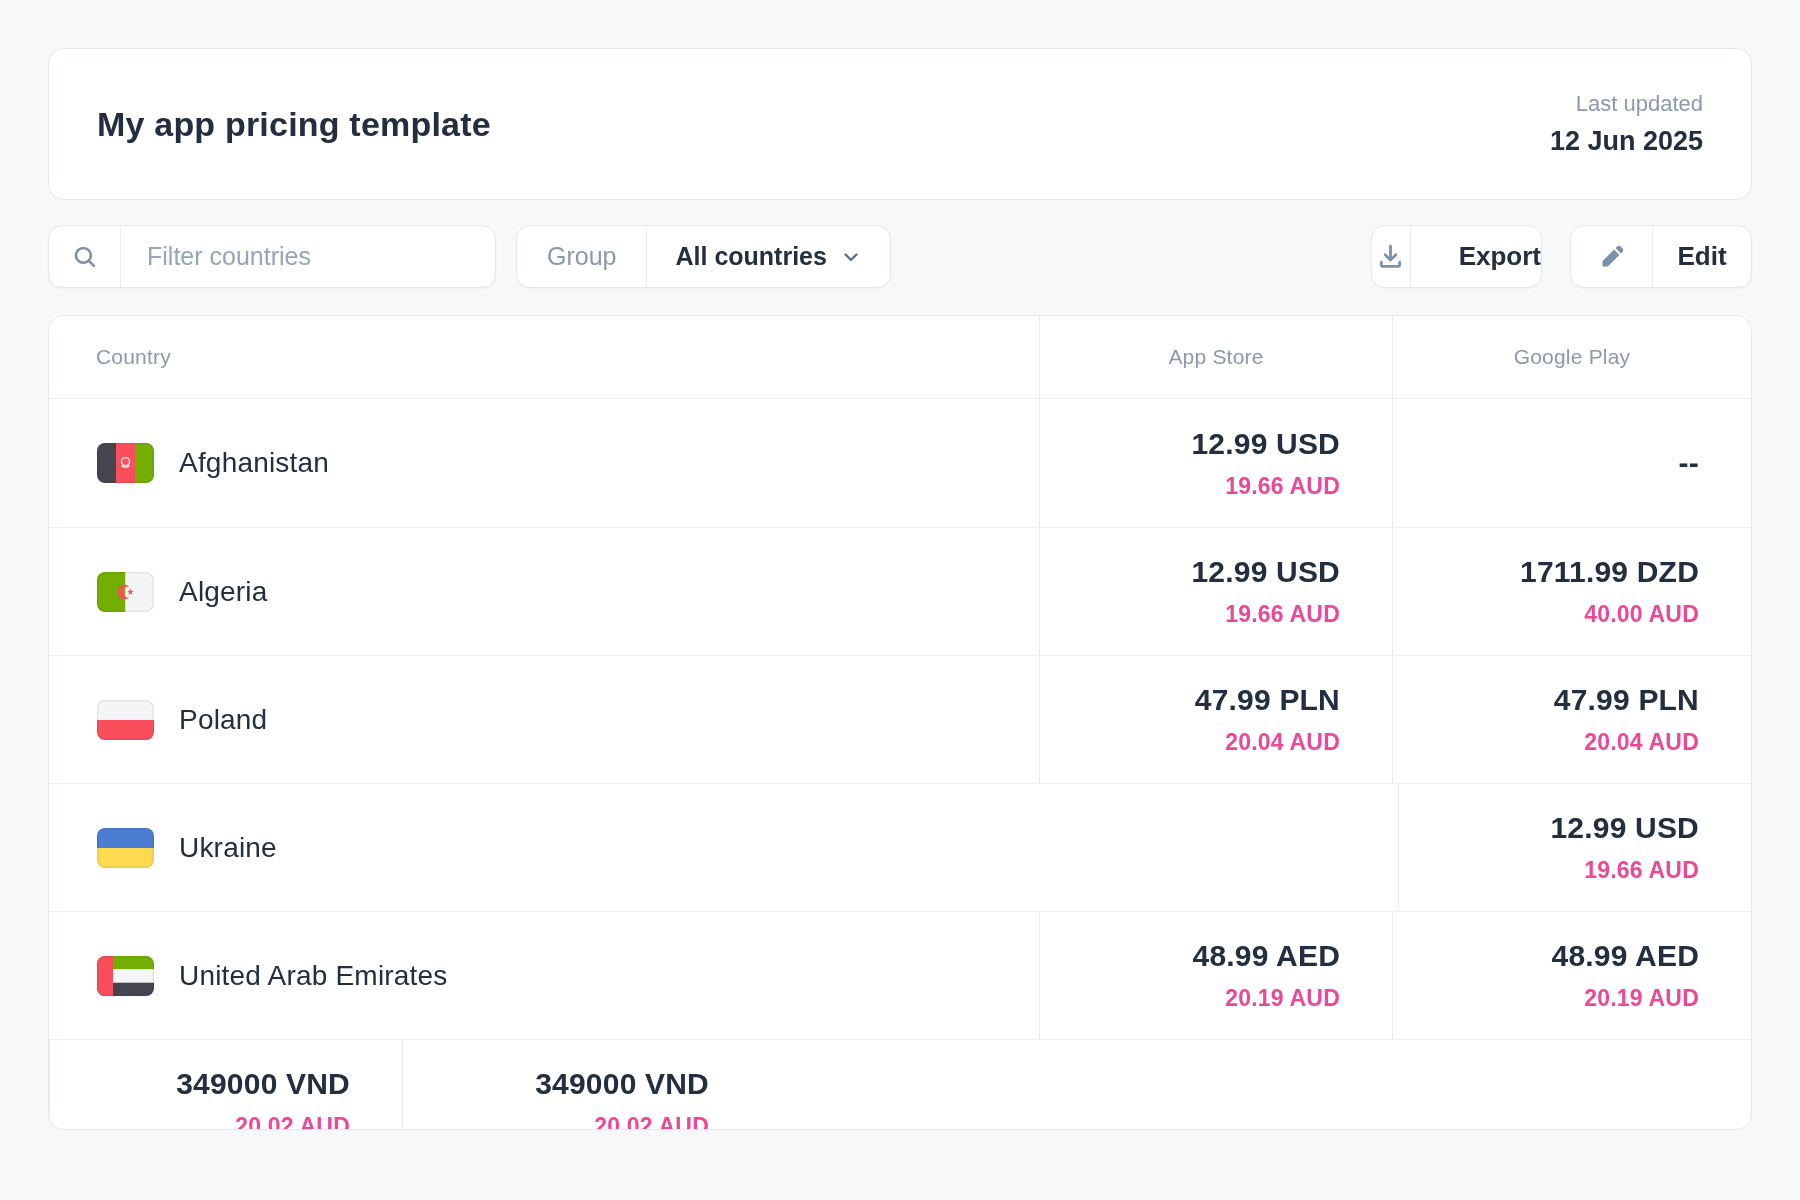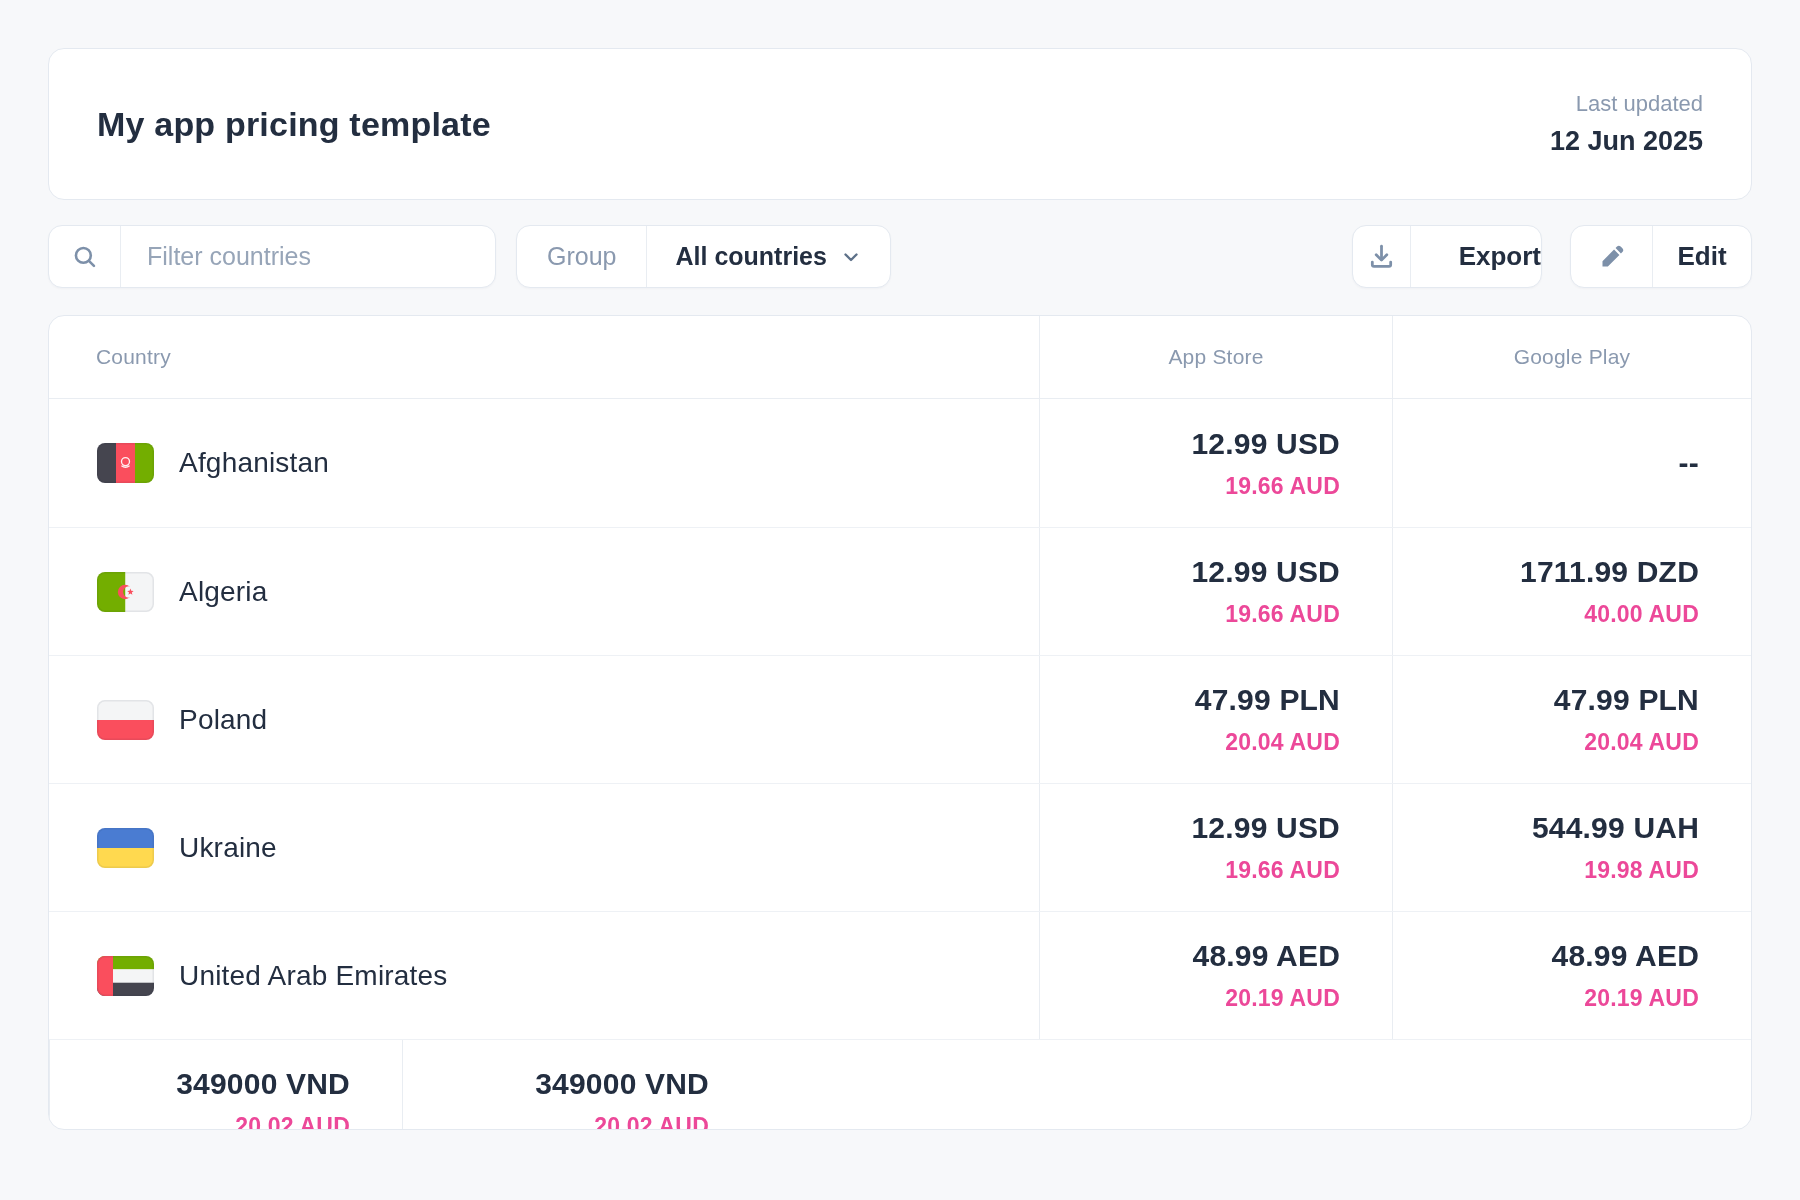--- a/index.html
+++ b/index.html
@@ -44,21 +44,21 @@
     font-family: inherit; font-size: 25px; color: #232E40; padding: 0 26px;
   }
   .search input::placeholder { color: #97A5B8; }
 
   .group { margin-left: 20px; cursor: pointer; }
   .group-label-seg { padding: 0 30px; font-size: 25px; color: #8A99AF; border-right: 1.5px solid #E9EDF2; }
   .group-value-seg { padding: 0 28px; gap: 13px; font-size: 25px; font-weight: 700; color: #232E40; }
 
   .spacer { flex: 1; }
   button.control { padding: 0; cursor: pointer; font-family: inherit; }
-  .btn-export { width: 190px; gap: 48px; }
+  .btn-export { width: 171px; gap: 48px; }
   .btn-edit { width: 182px; margin-left: 28px; }
   .btn-export .icon-seg { width: 89px; }
   .btn-edit .icon-seg { width: 82px; }
   .btn-label { flex: 1; display: flex; align-items: center; justify-content: center;
                font-size: 26px; font-weight: 700; color: #232E40; }
 
   
   .table-card { margin-top: 27px; height: 815px; overflow: hidden; }
   .thead { display: flex; height: 83px; border-bottom: 1.5px solid #E9EDF2; }
   .th { display: flex; align-items: center; font-size: 21px; color: #8A99AF; letter-spacing: .2px; }
@@ -257,24 +257,20 @@
                 </g>
     <rect x="0.75" y="0.75" width="55.5" height="38.5" rx="7.25" fill="none" stroke="rgba(30,40,60,0.08)" stroke-width="1.5"></rect>
   </svg>
             </span>
       <span class="country-name">Ukraine</span>
     </div>
     <div class="price-cell col-appstore">
             <span class="price-main">12.99 USD</span>
             <span class="price-sub">19.66 AUD</span>
           </div>
-    <div class="price-cell col-googleplay">
-            <span class="price-main">544.99 UAH</span>
-            <span class="price-sub">19.98 AUD</span>
-          </div>
   </div>
 
   <div class="trow">
     <div class="country-cell">
       <span class="flag">
               <svg width="57" height="40" viewBox="0 0 57 40">
     <defs>
                   <clipPath id="cp-ae">
                     <rect width="57" height="40" rx="8"></rect>
                   </clipPath>

